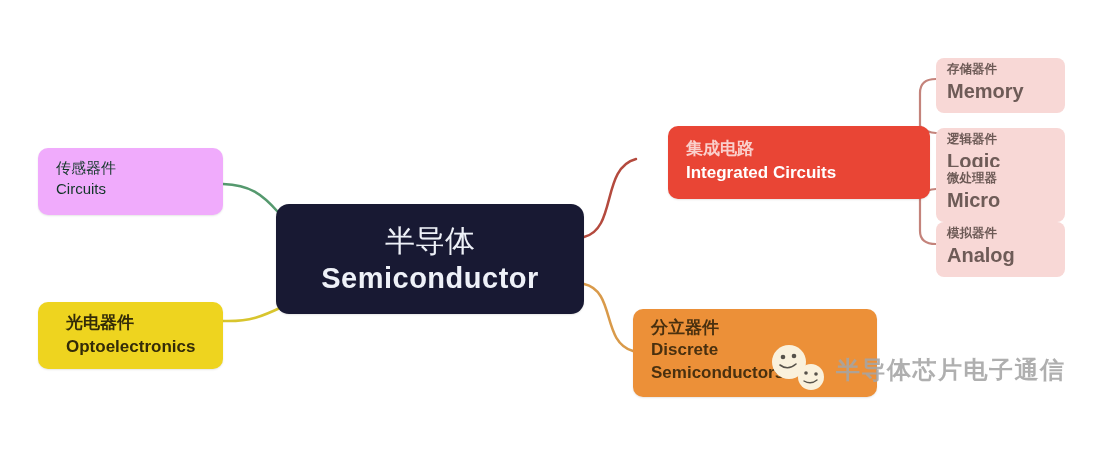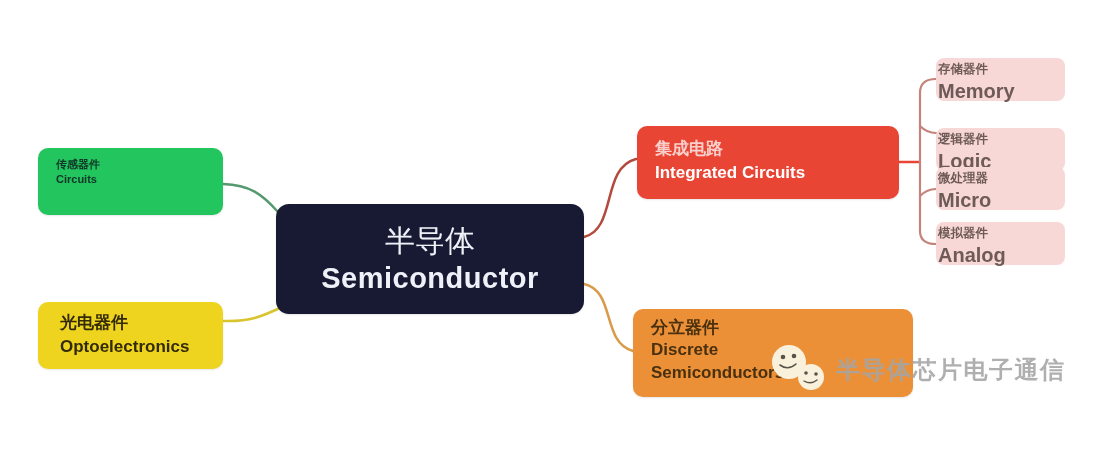--- a/index.html
+++ b/index.html
@@ -25,66 +25,66 @@
     position: absolute;
     box-sizing: border-box;
     border-radius: 10px;
     box-shadow: 0 1px 2px rgba(0,0,0,0.10);
   }
   .node .zh, .node .en { white-space: nowrap; }
 
   
   .node-sensors {
     left: 38px; top: 148px; width: 185px; height: 67px;
-    background: #22c55e; color: #113627;
+    background: #f0abfc; color: #113627;
     padding: 9px 0 0 18px;
-    font-size: 11px; font-weight: 700; line-height: 1.4;
+    font-size: 15px; font-weight: 400; line-height: 1.4;
   }
   .node-opto {
     left: 38px; top: 302px; width: 185px; height: 67px;
     background: #eed41f; color: #332b08;
-    padding: 9px 0 0 22px;
+    padding: 9px 0 0 28px;
     font-size: 17px; font-weight: 700; line-height: 1.4;
   }
 
   
   .node-root {
     left: 276px; top: 204px; width: 308px; height: 110px;
     background: #181933; color: #eef1f8;
     border-radius: 13px;
     display: flex; flex-direction: column;
     align-items: center; justify-content: center;
   }
   .node-root .zh { font-size: 30px; font-weight: 400; line-height: 1.25; }
   .node-root .en { font-size: 29px; font-weight: 700; line-height: 1.25; letter-spacing: 0.5px; }
 
   
   .node-ic {
-    left: 637px; top: 126px; width: 262px; height: 73px;
+    left: 668px; top: 126px; width: 262px; height: 73px;
     background: #e94535;
     padding: 11px 0 0 18px;
     font-size: 17px; font-weight: 700; line-height: 1.4;
   }
   .node-ic .zh { color: rgba(255,255,255,0.75); }
   .node-ic .en { color: #ffffff; }
   .node-discrete {
-    left: 633px; top: 309px; width: 280px; height: 88px;
+    left: 633px; top: 309px; width: 244px; height: 88px;
     background: #ec9038; color: #49300f;
     padding: 8px 0 0 18px;
     font-size: 17px; font-weight: 700; line-height: 1.32;
   }
 
   
   .child {
     position: absolute;
-    left: 936px; width: 129px; height: 43px;
+    left: 936px; width: 129px; height: 55px;
     box-sizing: border-box;
     background: #f8d8d6; color: #6e5b57;
     border-radius: 8px;
-    padding: 3px 0 0 2px;
+    padding: 3px 0 0 11px;
     line-height: 1.35;
   }
   .child .zh { font-size: 12.5px; font-weight: 600; }
   .child .en { font-size: 20px; font-weight: 700; }
   .child-1 { top: 58px; }
   .child-2 { top: 128px; }
   .child-3 { top: 167px; }
   .child-4 { top: 222px; }
 
   

